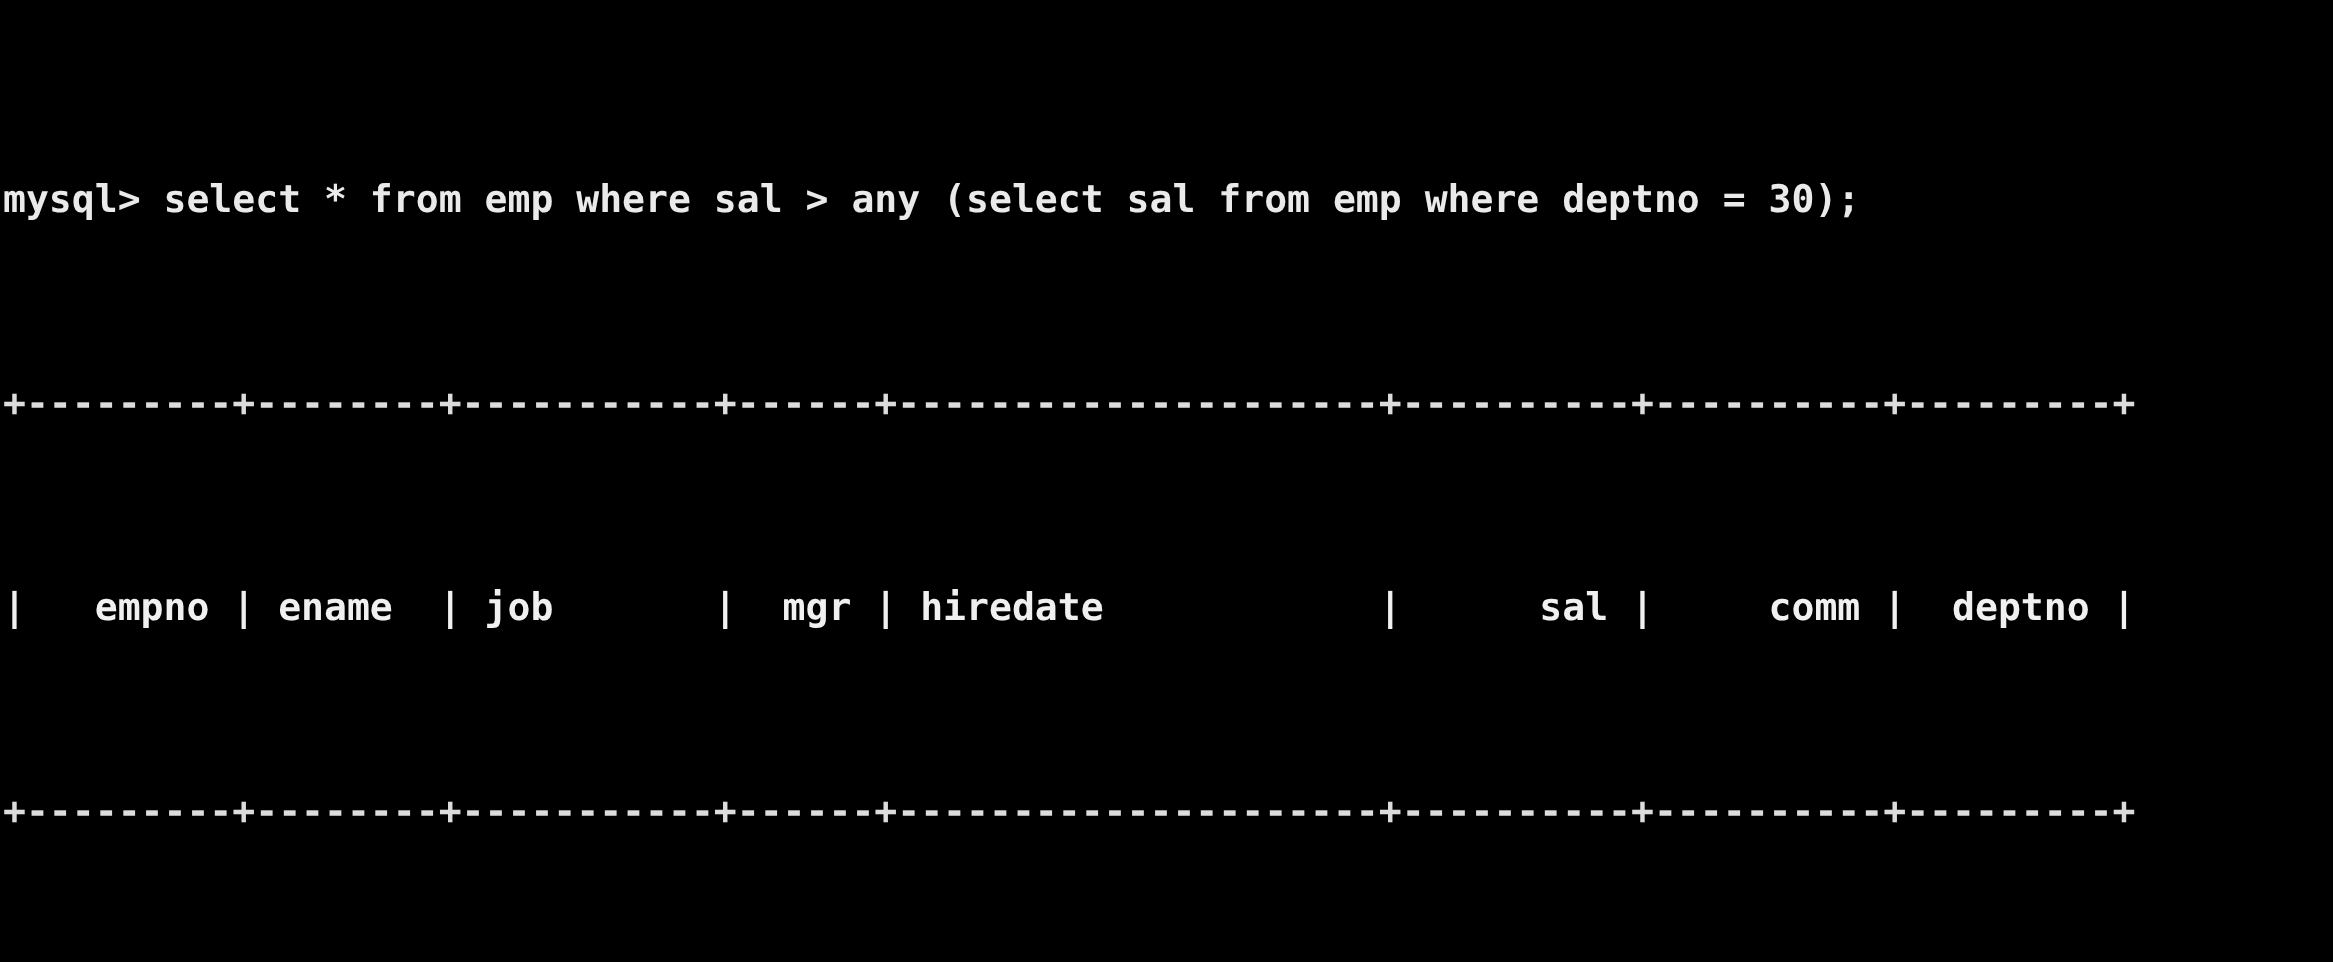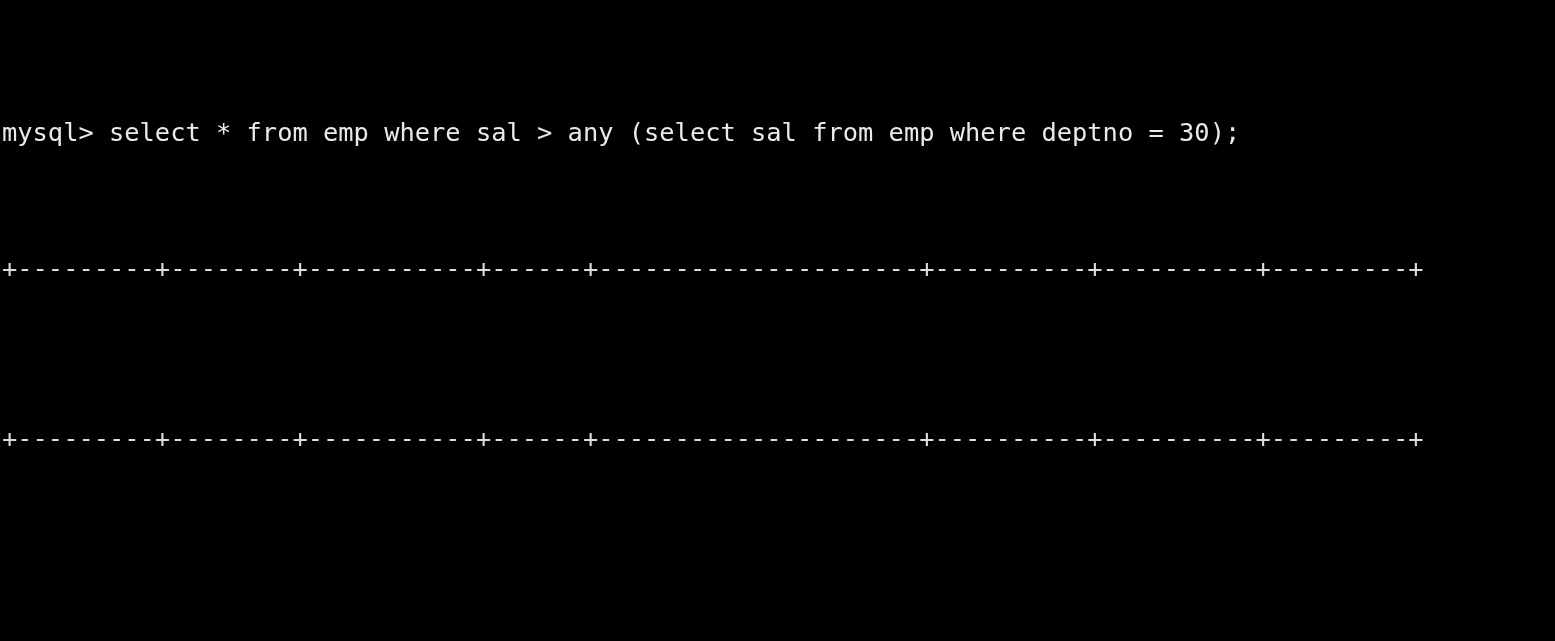--- a/index.html
+++ b/index.html
@@ -37,20 +37,21 @@
     font-family: "DejaVu Sans Mono", "Liberation Mono", monospace;
     font-size: 25.4px;
     line-height: 34px;
     color: #e8e8e8;
   }
   .line {
     white-space: pre;
     height: 34px;
     display: block;
     font-family: "DejaVu Sans Mono", "Liberation Mono", monospace;
+    font-weight: bold;
   }
   .rule {
     color: #dcdcdc;
   }
   .prompt-line {
     color: #eaeaea;
   }
   .hdr {
     color: #f0f0f0;
   }
@@ -58,20 +59,21 @@
 </head>
 <body>
 
 <div id="terminal">
   <div id="screen">
 
     <span class="line prompt-line">mysql&gt; select * from emp where sal &gt; any (select sal from emp where deptno = 30);</span>
 
     <span class="line rule">+---------+--------+-----------+------+---------------------+----------+----------+---------+</span>
 
+    <span class="line hdr">|   empno | ename  | job       |  mgr | hiredate            |      sal |     comm |  deptno |</span>
 
     <span class="line rule">+---------+--------+-----------+------+---------------------+----------+----------+---------+</span>
 
     
 
     
 
     
 
   </div>

